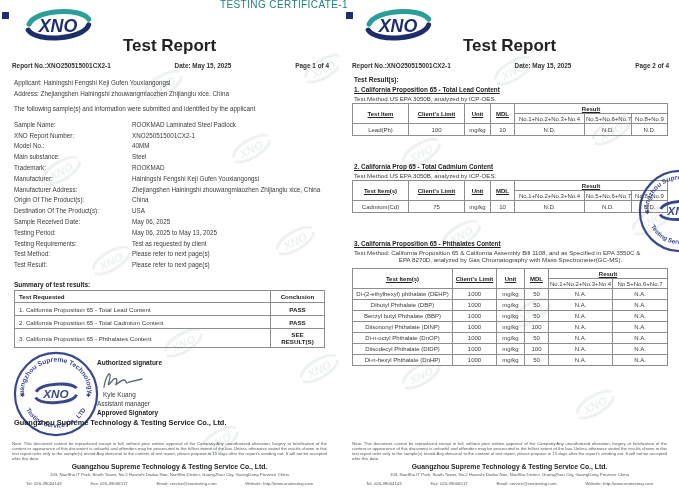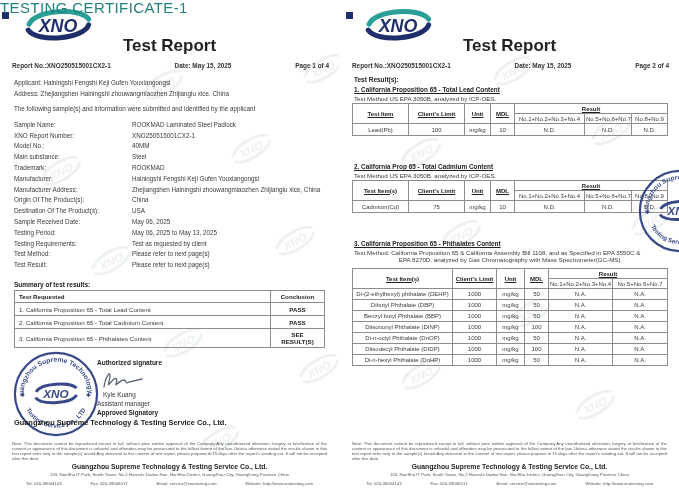--- a/index.html
+++ b/index.html
@@ -1,20 +1,20 @@
 <!DOCTYPE html>
 <html><head>
 <meta charset="utf-8">
 <style>
   * { margin:0; padding:0; box-sizing:border-box; }
   html,body { width:679px; height:498px; background:#ffffff; overflow:hidden;
     font-family:"Liberation Sans", sans-serif; color:#3a3a3a; position:relative; }
 
-  .banner { position:absolute; top:-1px; left:0; width:568px; 
-    font-size:15px; letter-spacing:.4px; color:#20817d; z-index:6; font-weight:500; }
+  .banner { position:absolute; top:-1px; left:0; width:568px; text-align:center;
+    font-size:10px; letter-spacing:.4px; color:#20817d; z-index:6; font-weight:500; }
 
   .page { position:absolute; top:0; width:339px; height:498px; overflow:hidden; }
   #page1 { left:0; } #page2 { left:340px; }
 
   .corner-mark { position:absolute; width:7px; height:7px; background:#1d2e6b; top:12px; z-index:2; }
 
   .logo { position:absolute; left:24px; top:6px; width:68px; height:38px; z-index:2; }
 
   .doc-title { position:absolute; top:36px; left:0; width:100%; text-align:center;
     font-size:17px; font-weight:bold; color:#222; z-index:2; }

